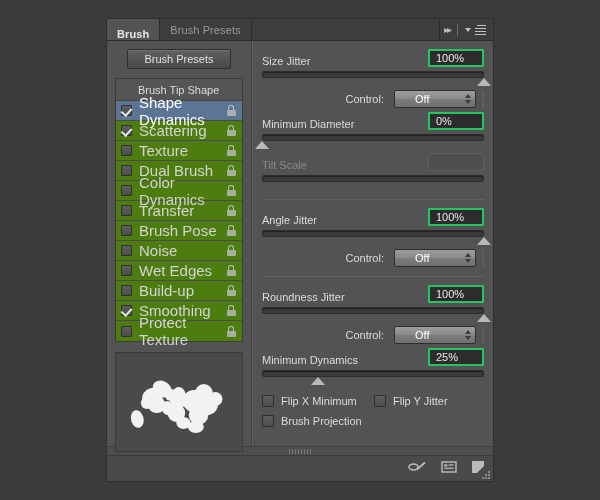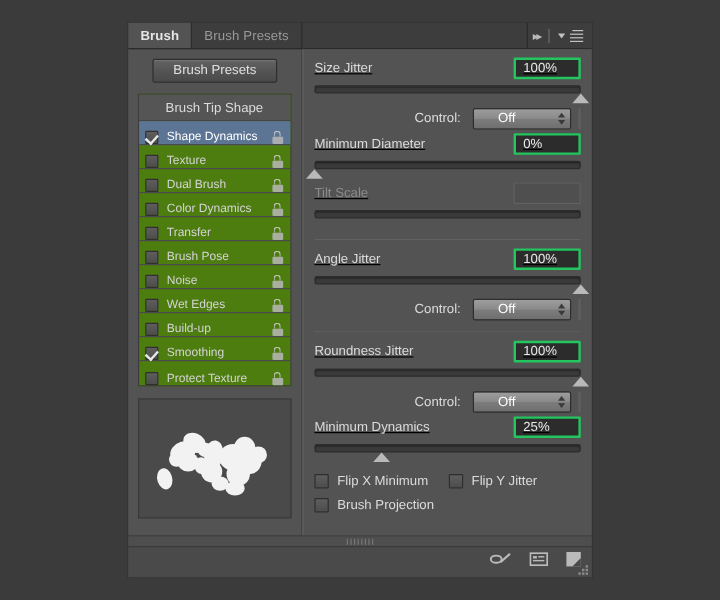--- a/index.html
+++ b/index.html
@@ -34,20 +34,21 @@
     display: flex; align-items: center;
     font-size: 11px;
     color: #9a9a9a;
     border-right: 1px solid #2b2b2b;
     letter-spacing: .1px;
   }
   .tab.active {
     background: #535353;
     color: #e6e6e6;
     font-weight: bold;
+    align-items: flex-end;
   }
   .tabbar-filler { flex: 1; border-bottom: 0; }
   .tab-icons {
     display: flex; align-items: center; gap: 7px;
     padding: 0 7px 0 4px;
   }
   .dbl-arrow { color: #b9b9b9; font-size: 10px; letter-spacing: -2px; }
   .vsep { width: 1px; height: 12px; background: #6d6d6d; }
   .menu-icon { display: flex; flex-direction: column; gap: 2px; width: 13px; align-items: flex-end;}
   .menu-icon i { display:block; height:1px; background:#c2c2c2; }
@@ -97,23 +98,23 @@
   }
   .opt-head {
     height: 22px; display:flex; align-items:center;
     padding-left: 22px;
     font-size: 11px; color:#dcdcdc;
     background: #555;
     border-bottom: 1px solid #454545;
   }
   .opt-row {
     height: 20px;
-    display: flex; align-items: flex-end;
+    display: flex; align-items: center;
     padding: 0 6px 0 5px;
-    font-size: 10px;
+    font-size: 15px;
     color: #d4d4d4;
     border-bottom: 1px solid #4a4a4a;
   }
   .opt-row.selected { background: #5d7594; color: #ffffff; }
   .opt-row .cb {
     width: 11px; height: 11px;
     border: 1px solid #2f2f2f;
     background: linear-gradient(180deg,#5e5e5e,#4d4d4d);
     margin-right: 7px;
     position: relative; flex: none;
@@ -149,23 +150,22 @@
     border: 1px solid #3a3a3a;
     position: relative; overflow: hidden;
   }
   .preview svg { display:block; width:100%; height:100%; }
 
   
   .sec { padding-bottom: 2px; }
   .hr { height:1px; background:#474747; border-bottom:1px solid #616161; margin: 7px 0 6px 0; }
 
   .row-label {
-    display: flex; align-items: center; justify-content: space-between;
+    display: flex; align-items: flex-end; justify-content: space-between;
     height: 20px;
-    text-decoration: underline;
   }
   .row-label .txt { font-size: 11px; color: #dcdcdc; }
   .row-label .txt.dis { color: #8b8b8b; }
   .numfield {
     width: 56px; height: 18px;
     background: #2c2c2c;
     border: 2px solid #22c55e;
     color: #e8e8e8;
     font-size: 11px;
     display: flex; align-items: center;
@@ -289,20 +289,28 @@
 
         <div class="opt-row selected">
           <span class="cb checked"></span>
           <span class="lbl">Shape Dynamics</span>
           <span class="lock">
               <span class="shackle"></span>
               <span class="bodyb"></span>
             </span>
         </div>
 
+        <div class="opt-row">
+          <span class="cb checked"></span>
+          <span class="lbl">Scattering</span>
+          <span class="lock">
+              <span class="shackle"></span>
+              <span class="bodyb"></span>
+            </span>
+        </div>
 
         <div class="opt-row">
           <span class="cb"></span>
           <span class="lbl">Texture</span>
           <span class="lock">
               <span class="shackle"></span>
               <span class="bodyb"></span>
             </span>
         </div>
 

